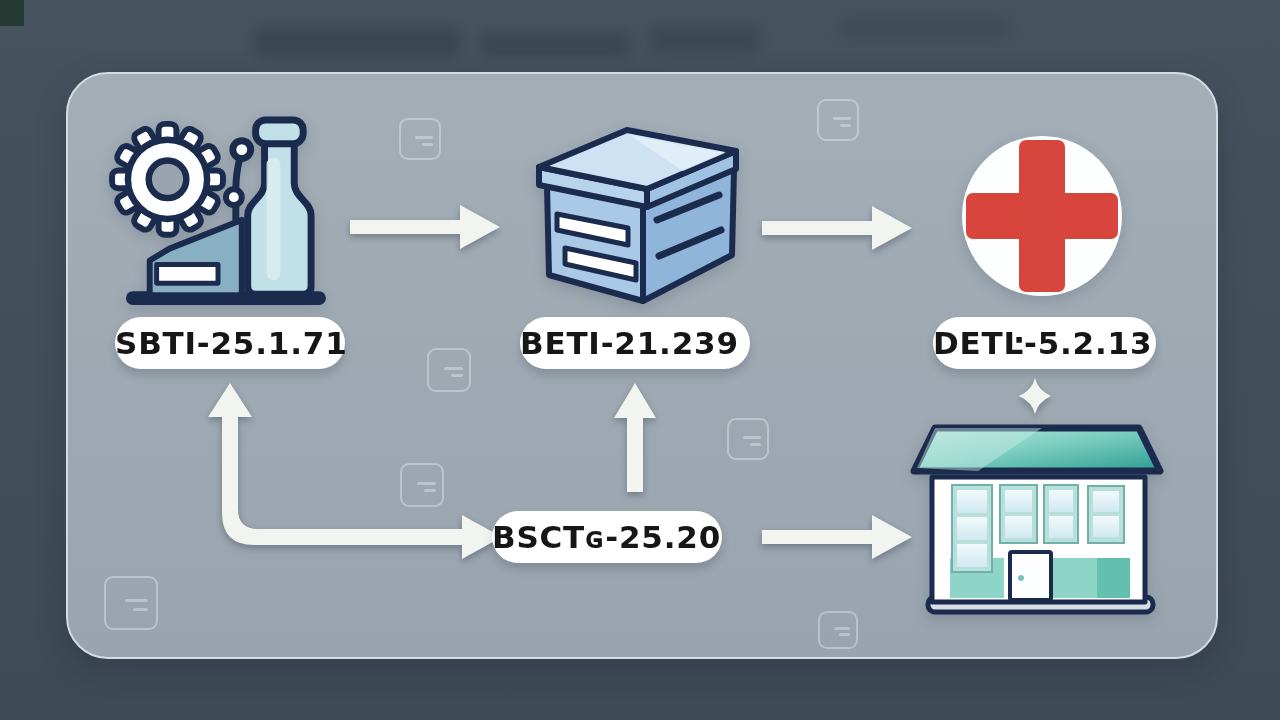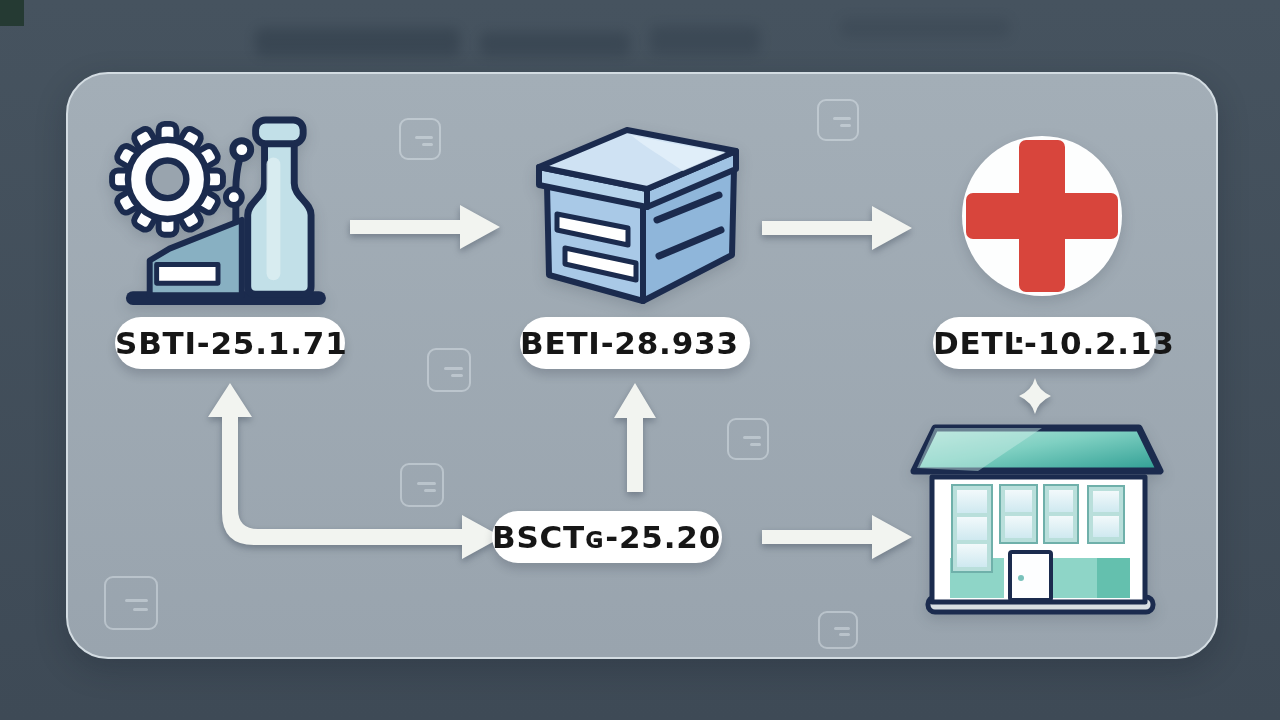--- a/index.html
+++ b/index.html
@@ -200,20 +200,20 @@
   <circle cx="119" cy="156" r="3" style="fill:#79c2bb"></circle>
 
   <path class="ol" d="M12,49 L33,6 L237,6 L258,49 Z" fill="url(#roofGrad)" stroke-width="7"></path>
   <path d="M33,6 L140,6 L76,49 L15,46 Z" style="fill:#cdeee6" opacity=".45"></path>
 </svg>
 
 <div class="pill" style="left:115px;top:317px;width:230px">
   <span>SBTI-25.1.71</span>
 </div>
 <div class="pill" style="left:520px;top:317px;width:230px">
-  <span>BETI-28.933</span>
+  <span>BETI-21.239</span>
 </div>
 <div class="pill" style="left:933px;top:317px;width:223px">
-  <span>DETĿ-10.2.13</span>
+  <span>DETĿ-5.2.13</span>
 </div>
 <div class="pill" style="left:492px;top:511px;width:230px">
   <span>BSCTɢ-25.20</span>
 </div>
 
 </body></html>

